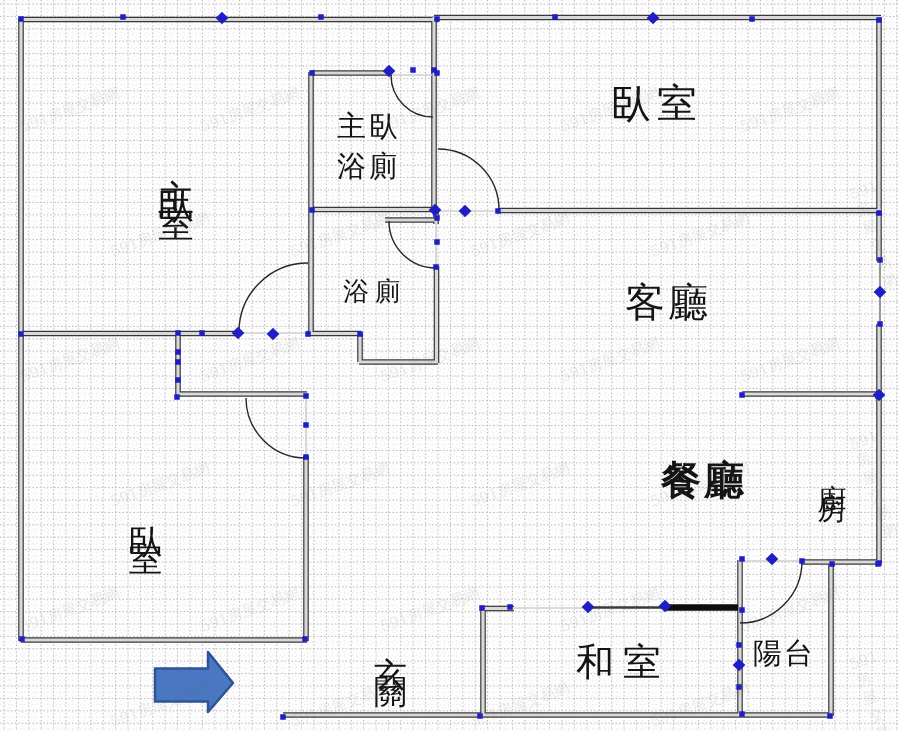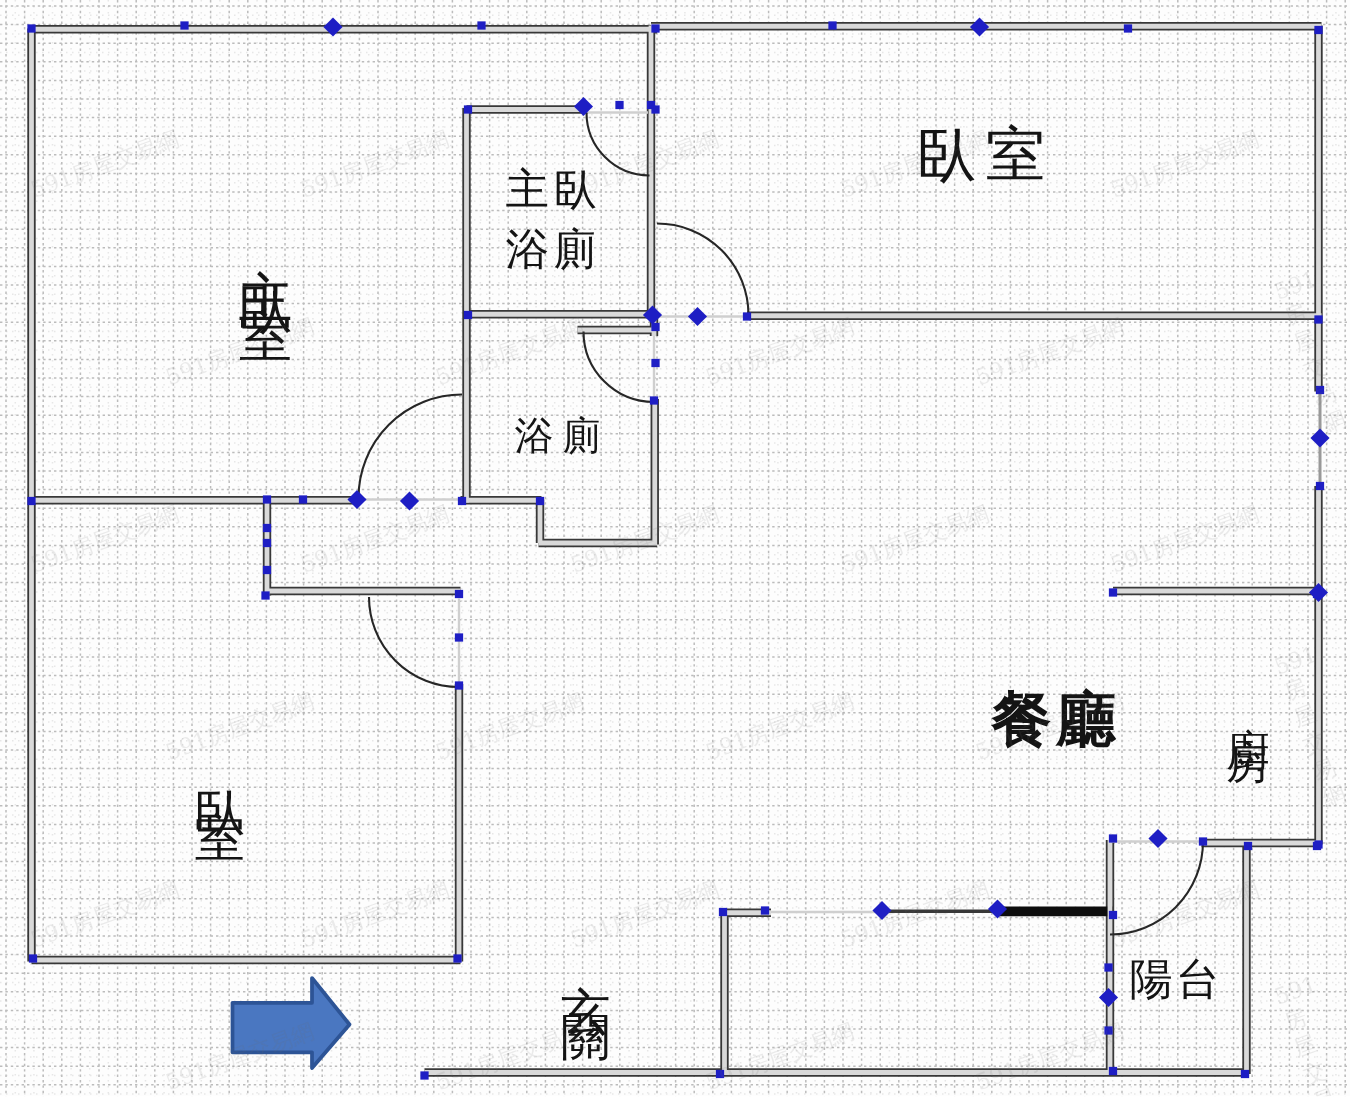--- a/index.html
+++ b/index.html
@@ -441,24 +441,26 @@
         <rect x="827.25" y="713.25" width="5.5" height="5.5" fill="#1e1ec4" transform=""></rect>
       </g>
       <polygon points="155,668.5 208,668.5 208,652 233,683 208,712 208,701.5 155,701.5" fill="#4a77c1" stroke="#2d5496" stroke-width="2.5" stroke-linejoin="round"></polygon>
     </svg>
   <div class="labels">
     <span class="room-label vertical" style="left: 176px; top: 169px; font-size: 36px; letter-spacing: 13px; color: rgb(20, 20, 20);">主臥室</span>
     <span class="room-label" style="left: 369px; top: 146px; font-size: 29px; letter-spacing: 3px; color: rgb(20, 20, 20);">主臥
 浴廁</span>
     <span class="room-label" style="left: 657px; top: 104px; font-size: 40px; letter-spacing: 6px; color: rgb(20, 20, 20);">臥室</span>
     <span class="room-label" style="left: 375px; top: 292px; font-size: 26px; letter-spacing: 6px; color: rgb(20, 20, 20);">浴廁</span>
+    <span class="room-label" style="left: 668px; top: 303px; font-size: 40px; letter-spacing: 3px; color: rgb(20, 20, 20);">客廳</span>
     <span class="room-label" style="left: 704px; top: 480px; font-size: 40px; letter-spacing: 3px; color: rgb(20, 20, 20); font-weight: bold;">餐廳</span>
     <span class="room-label vertical" style="left: 832px; top: 469px; font-size: 29px; letter-spacing: 8px; color: rgb(20, 20, 20);">廚房</span>
     <span class="room-label vertical" style="left: 146px; top: 513px; font-size: 34px; letter-spacing: 13px; color: rgb(20, 20, 20);">臥室</span>
     <span class="room-label vertical" style="left: 391px; top: 651px; font-size: 33px; letter-spacing: 22px; color: rgb(20, 20, 20);">玄關</span>
+    <span class="room-label" style="left: 623px; top: 662px; font-size: 38px; letter-spacing: 9px; color: rgb(20, 20, 20);">和室</span>
     <span class="room-label" style="left: 784px; top: 653px; font-size: 29px; letter-spacing: 2px; color: rgb(20, 20, 20);">陽台</span>
   </div>
 <div class="watermark" style="left: 70px; top: 110px; font-size: 15px; color: rgba(110, 110, 110, 0.13);">591房屋交易網</div>
     <div class="watermark" style="left: 250px; top: 110px; font-size: 15px; color: rgba(110, 110, 110, 0.13);">591房屋交易網</div>
     <div class="watermark" style="left: 430px; top: 110px; font-size: 15px; color: rgba(110, 110, 110, 0.13);">591房屋交易網</div>
     <div class="watermark" style="left: 610px; top: 110px; font-size: 15px; color: rgba(110, 110, 110, 0.13);">591房屋交易網</div>
     <div class="watermark" style="left: 790px; top: 110px; font-size: 15px; color: rgba(110, 110, 110, 0.13);">591房屋交易網</div>
     <div class="watermark" style="left: 160px; top: 235px; font-size: 15px; color: rgba(110, 110, 110, 0.13);">591房屋交易網</div>
     <div class="watermark" style="left: 340px; top: 235px; font-size: 15px; color: rgba(110, 110, 110, 0.13);">591房屋交易網</div>
     <div class="watermark" style="left: 520px; top: 235px; font-size: 15px; color: rgba(110, 110, 110, 0.13);">591房屋交易網</div>

